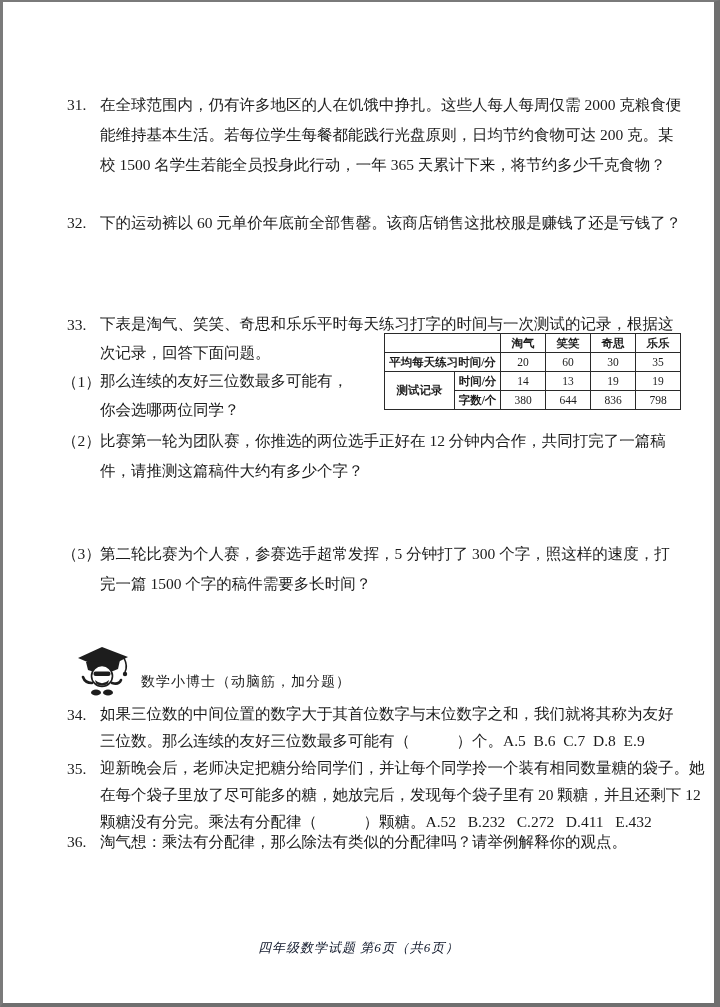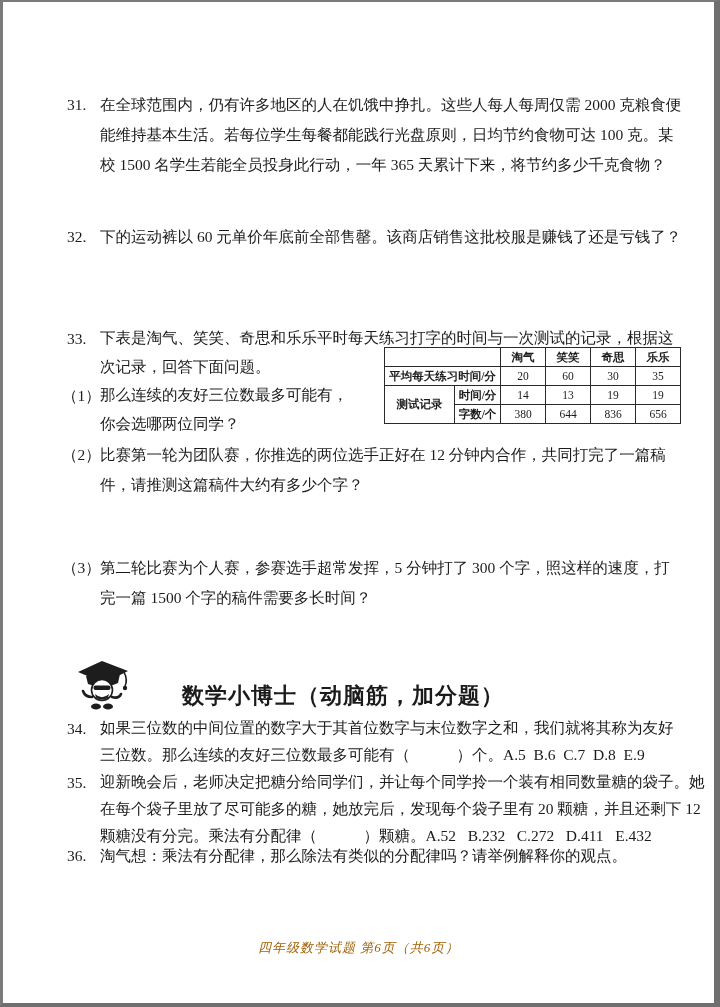--- a/index.html
+++ b/index.html
@@ -22,21 +22,21 @@
     font-size:15.5px;
     line-height:30px;
   }
   .q{position:relative;}
   .line{white-space:pre;}
   .qnum{
     position:absolute;left:-33px;top:0;
     white-space:pre;
   }
   .subnum{left:-38px;}
-  #q31{margin-bottom:42px;}
+  #q31{margin-bottom:28px;}
   #q32{margin-bottom:72px;}
   #q33 .line, #q33 .sub .line{line-height:28.5px;}
   #q33-sub2{margin-top:2px;}
   #q33-sub3{margin-top:53px;}
   .data-table{
     position:absolute;
     left:284px;top:23px;
     width:296px;
     border-collapse:collapse;
     font-size:11.5px;
@@ -49,44 +49,44 @@
     padding:0 2px;
     text-align:center;
     white-space:nowrap;
     overflow:hidden;
   }
   .data-table td.lbl{font-weight:bold;}
   .bonus{
     display:flex;align-items:flex-end;gap:9px;
     margin-left:-26px;margin-top:43px;height:55px;
   }
-  .bonus-label{font-weight:bold;font-size:22px;line-height:20px;padding-bottom:5px;letter-spacing:1px;margin-left:41px;}
+  .bonus-label{font-weight:normal;font-size:14px;line-height:20px;padding-bottom:5px;letter-spacing:1px;}
   #q34{margin-top:3px;}
   #q34 .line,#q35 .line{line-height:27px;}
   #q36{margin-top:-8px;}
   .footer{
     position:absolute;
     left:0;right:0;bottom:46px;
     text-align:center;
     font-size:13px;
     font-style:italic;
     letter-spacing:1px;
-    color:#a16207;
+    color:#0f172a;
   }
 </style>
 </head>
 <body>
 
 <div class="page">
   <div class="content">
 
     <div class="q" id="q31">
       <span class="qnum">31.</span>
       <div class="line">在全球范围内，仍有许多地区的人在饥饿中挣扎。这些人每人每周仅需 2000 克粮食便</div>
-      <div class="line">能维持基本生活。若每位学生每餐都能践行光盘原则，日均节约食物可达 100 克。某</div>
+      <div class="line">能维持基本生活。若每位学生每餐都能践行光盘原则，日均节约食物可达 200 克。某</div>
       <div class="line">校 1500 名学生若能全员投身此行动，一年 365 天累计下来，将节约多少千克食物？</div>
     </div>
 
     <div class="q" id="q32">
       <span class="qnum">32.</span>
       <div class="line">下的运动裤以 60 元单价年底前全部售罄。该商店销售这批校服是赚钱了还是亏钱了？</div>
     </div>
 
     <div class="q" id="q33">
       <span class="qnum">33.</span>
@@ -129,21 +129,21 @@
           <td>14</td>
           <td>13</td>
           <td>19</td>
           <td>19</td>
         </tr>
         <tr>
           <td class="lbl">字数/个</td>
           <td>380</td>
           <td>644</td>
           <td>836</td>
-          <td>656</td>
+          <td>798</td>
         </tr>
       </tbody>
         </table>
     </div>
 
     <div class="q" id="q33-sub2">
       <span class="qnum subnum">（2）</span>
       <div class="line">比赛第一轮为团队赛，你推选的两位选手正好在 12 分钟内合作，共同打完了一篇稿</div>
       <div class="line">件，请推测这篇稿件大约有多少个字？</div>
     </div>

